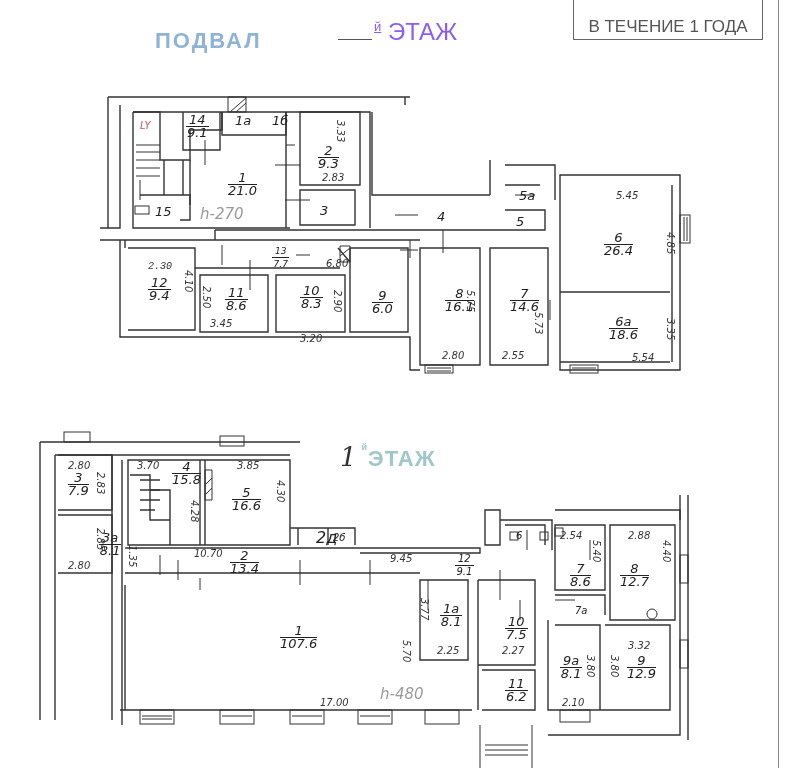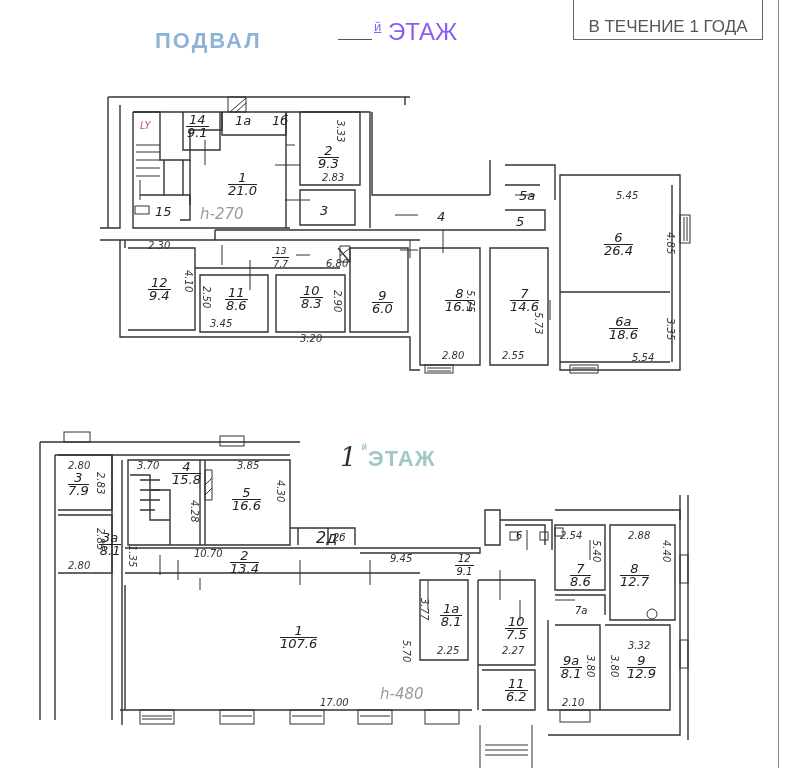--- a/index.html
+++ b/index.html
@@ -144,21 +144,21 @@
 <div class="lbl" style="left:148px;top:277px;"><span class="frac"><span class="n">12</span><span class="a">9.4</span></span></div>
 <div class="lbl" style="left:272px;top:245px;font-size:9px;"><span class="frac"><span class="n">13</span><span class="a">7.7</span></span></div>
 <div class="lbl" style="left:225px;top:287px;"><span class="frac"><span class="n">11</span><span class="a">8.6</span></span></div>
 <div class="lbl" style="left:300px;top:285px;"><span class="frac"><span class="n">10</span><span class="a">8.3</span></span></div>
 <div class="lbl" style="left:372px;top:290px;"><span class="frac"><span class="n">9</span><span class="a">6.0</span></span></div>
 <div class="lbl" style="left:445px;top:288px;"><span class="frac"><span class="n">8</span><span class="a">16.1</span></span></div>
 <div class="lbl" style="left:510px;top:288px;"><span class="frac"><span class="n">7</span><span class="a">14.6</span></span></div>
 
 <div class="dim v" style="left:346px;top:120px;">3.33</div>
 <div class="dim" style="left:322px;top:172px;">2.83</div>
-<div class="dim" style="left:148px;top:240px;">2.30</div>
+<div class="dim" style="left:148px;top:261px;font-family:Liberation Mono, monospace;">2.30</div>
 <div class="dim v" style="left:194px;top:270px;">4.10</div>
 <div class="dim v" style="left:212px;top:286px;">2.50</div>
 <div class="dim" style="left:210px;top:318px;">3.45</div>
 <div class="dim" style="left:326px;top:258px;">6.80</div>
 <div class="dim v" style="left:343px;top:290px;">2.90</div>
 <div class="dim" style="left:300px;top:333px;">3.20</div>
 <div class="dim v" style="left:476px;top:290px;">5.75</div>
 <div class="dim v" style="left:544px;top:312px;">5.73</div>
 <div class="dim" style="left:442px;top:350px;">2.80</div>
 <div class="dim" style="left:502px;top:350px;">2.55</div>

